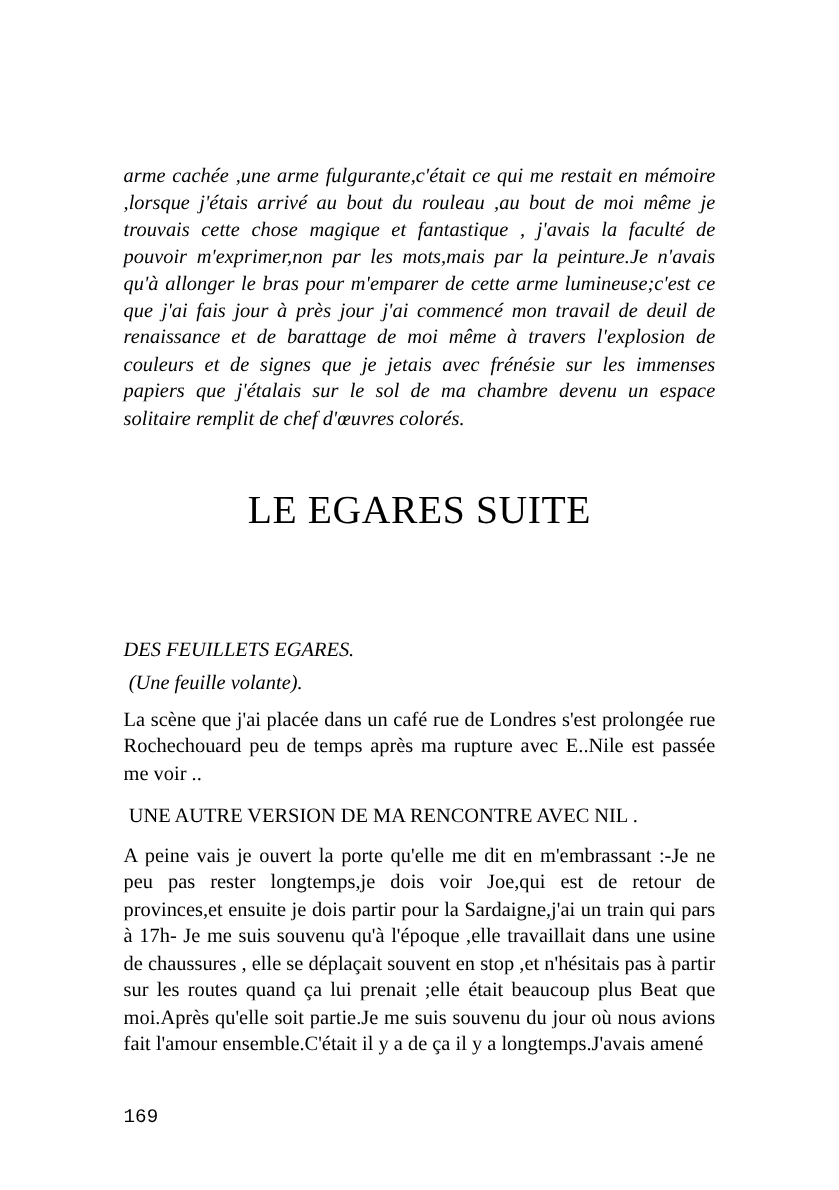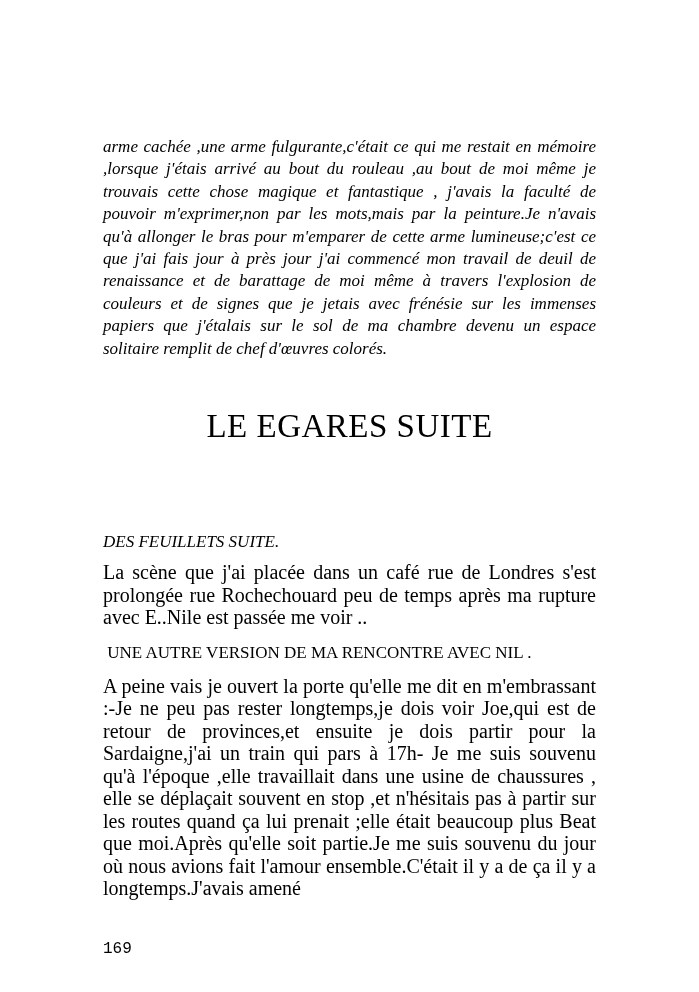--- a/index.html
+++ b/index.html
@@ -52,21 +52,21 @@
     line-height: 22.6px;
     text-align: justify;
   }
   .h-passage { margin-top: 9px; }
   .h-version {
     margin-top: 13px;
     text-align: left;
     white-space: pre-wrap;
   }
   .body-par {
-    font-size: 20px;
+    font-size: 17px;
     line-height: 22.5px;
     text-align: justify;
   }
   .p-scene  { margin-top: 8px; }
   .p-peine  { margin-top: 10px; }
   .it { }
   .page-number {
     margin-top: 39px;
     font-size: 16px;
     line-height: 20px;
@@ -75,22 +75,23 @@
 </style>
 </head>
 <body>
 
 <div class="page">
 
   <p class="intro">arme cachée ,une arme  fulgurante,c'était ce qui me restait en mémoire ,lorsque j'étais arrivé au bout du rouleau  ,au bout de moi même je trouvais cette chose magique et fantastique , j'avais la faculté de pouvoir m'exprimer,non par les mots,mais par la peinture.Je n'avais qu'à allonger le bras pour m'emparer de cette arme lumineuse;c'est ce que j'ai fais jour à près jour j'ai commencé mon travail de deuil de renaissance et de barattage de moi même à travers l'explosion de couleurs et de signes que je jetais avec frénésie sur les immenses papiers que j'étalais sur le sol de ma chambre devenu un espace solitaire remplit de chef d'œuvres  colorés.</p>
 
   <h1 class="title">LE EGARES SUITE</h1>
 
-  <p class="h-italic h1-feuillets">DES FEUILLETS SUITE.</p>
+  <p class="h-italic h1-feuillets">DES FEUILLETS EGARES.</p>
 
+  <p class="h-italic sub-feuille"> (Une feuille volante).</p>
 
 
   <p class="body-par p-scene">La scène que j'ai placée dans un café rue de Londres s'est prolongée  rue Rochechouard peu de temps après ma rupture avec E..Nile est passée me voir ..</p>
 
   <p class="h-caps h-version"> UNE AUTRE VERSION DE MA RENCONTRE AVEC NIL .</p>
 
   <p class="body-par p-peine"><span>A peine vais je ouvert la porte qu'elle me dit en m'embrassant  </span><span class="it">:-Je ne peu pas rester longtemps,je dois voir Joe,qui est de retour de provinces,et ensuite je dois partir pour la Sardaigne,j'ai un train qui pars à 17h-</span><span> Je me suis souvenu qu'à l'époque ,elle travaillait dans une usine de chaussures , elle se déplaçait souvent en stop ,et n'hésitais pas à partir sur les routes quand ça lui prenait ;elle était beaucoup plus Beat que moi.Après qu'elle soit partie.Je me suis souvenu du jour où nous avions fait l'amour ensemble.C'était il y a de ça il y a longtemps.J'avais amené</span></p>
 
   <div class="page-number">169</div>
 

